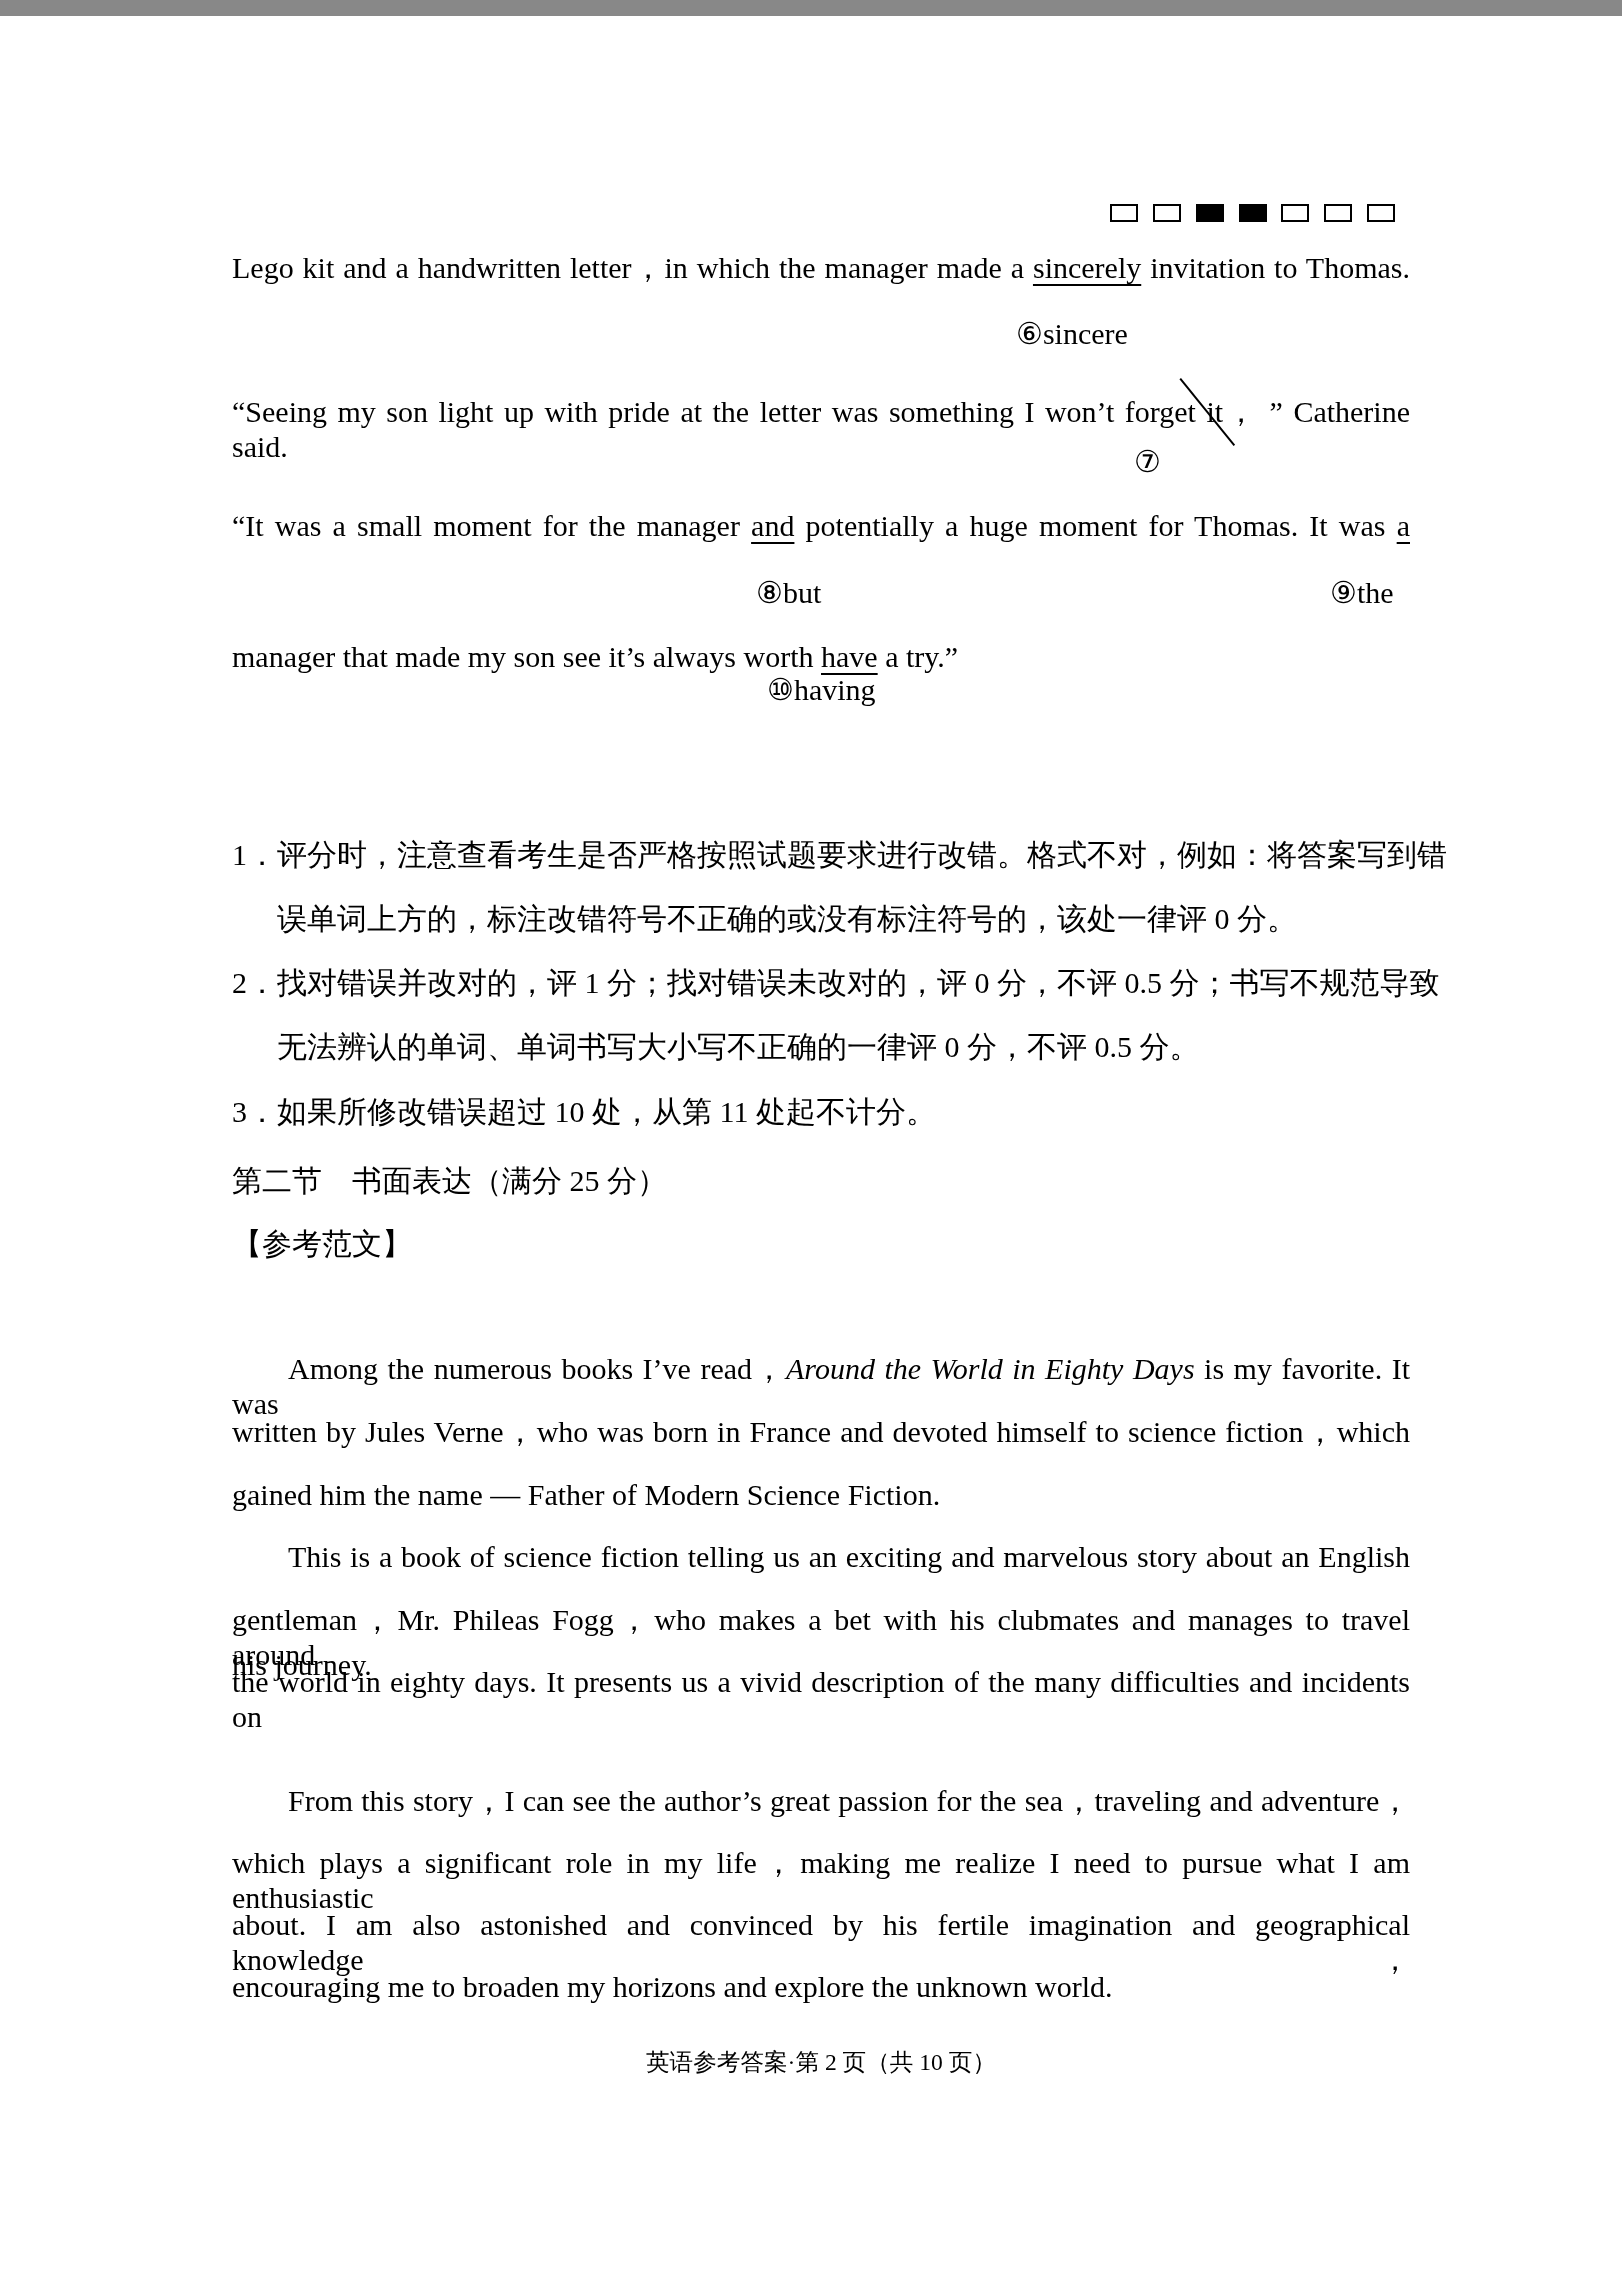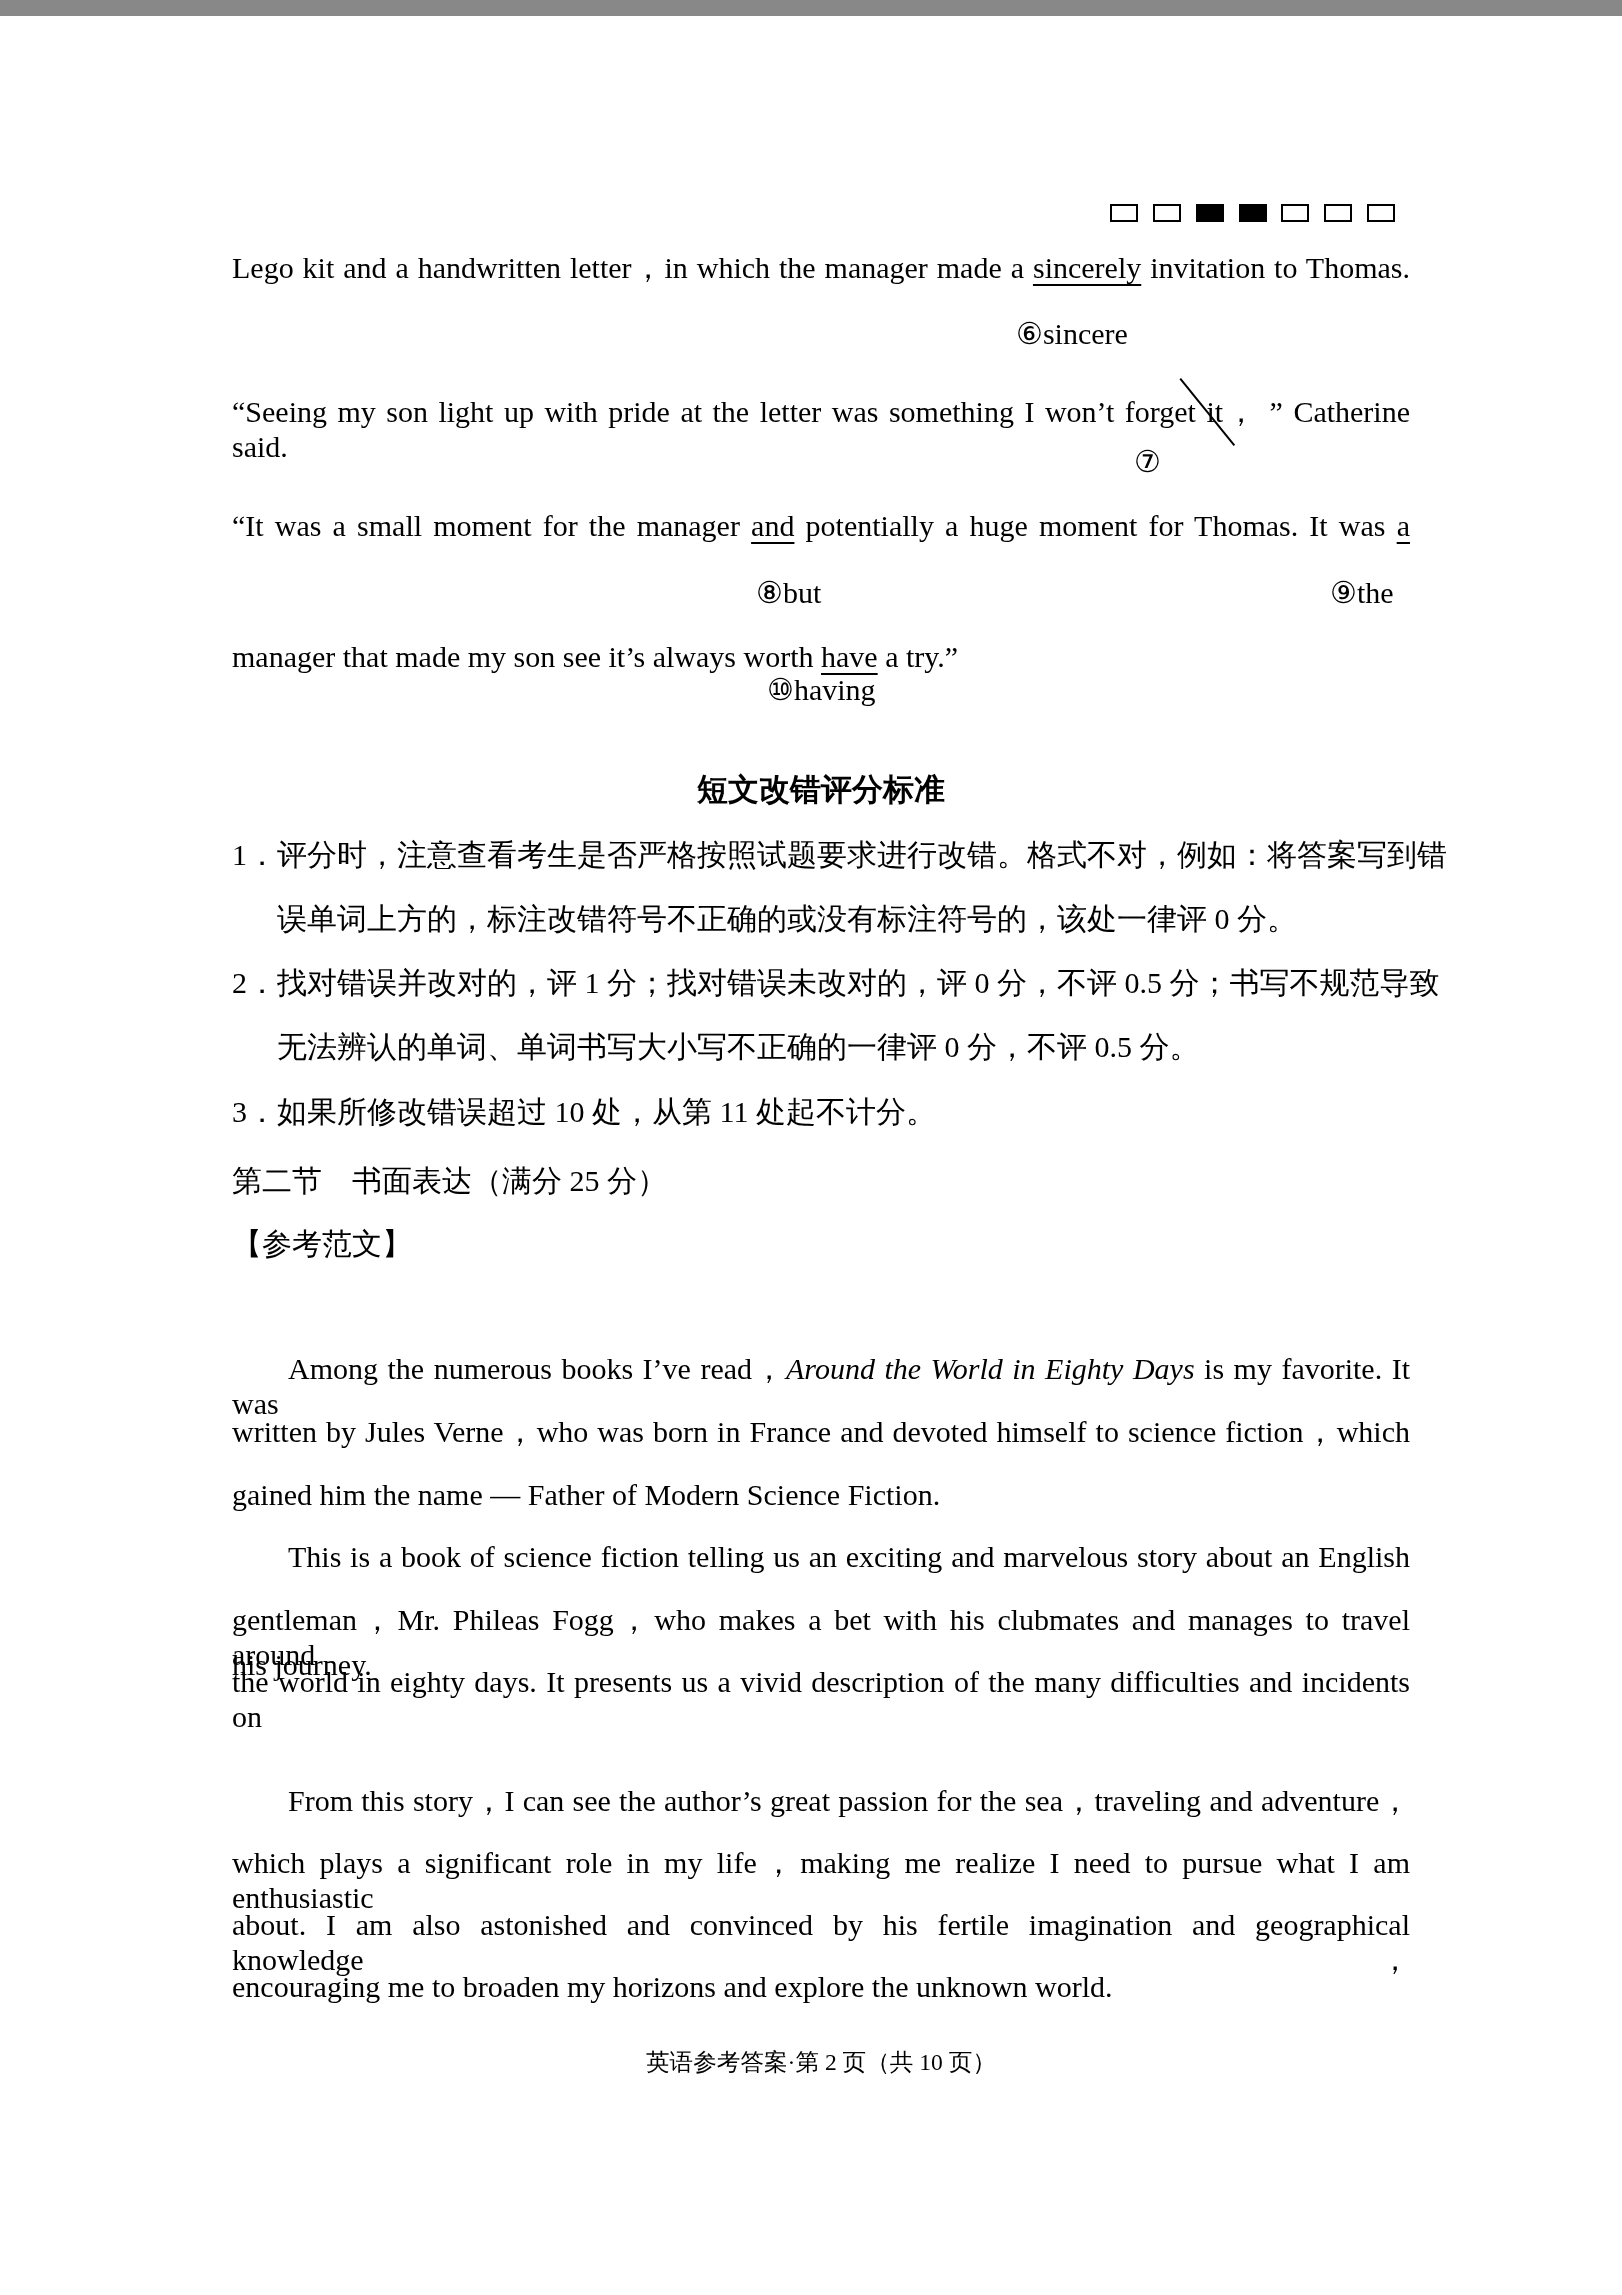--- a/index.html
+++ b/index.html
@@ -81,21 +81,20 @@
       <span class="answer" style="left: 1016px; top: 300px;">⑥sincere</span>
       <div class="tline just" style="top: 378px;"><span>“Seeing my son light up with pride at the letter was something I won’t forget </span><span class="slashed">it，</span><span> ” Catherine said.</span></div>
       <span class="answer" style="left: 1134px; top: 428px;">⑦</span>
       <div class="tline just" style="top: 492px;"><span>“It was a small moment for the manager </span><span class="u">and</span><span> potentially a huge moment for Thomas. It was </span><span class="u">a</span></div>
       <span class="answer" style="left: 756px; top: 559px;">⑧but</span>
       <span class="answer" style="left: 1330px; top: 559px; text-align: center;">⑨the</span>
       <div class="tline" style="top: 623px;"><span>manager that made my son see it’s always worth </span><span class="u">have</span><span> a try.”</span></div>
       <span class="answer" style="left: 767px; top: 656px; text-align: center;">⑩having</span>
     </div>
 
-  <h2 class="rubric-heading">短文改错评分标准</h2>
   <div id="rubric-items">
       <div class="tline auto" style="top: 821px; left: 232px;"><span>1．评分时，注意查看考生是否严格按照试题要求进行改错。格式不对，例如：将答案写到错</span></div>
       <div class="tline auto" style="top: 885px; left: 277px;"><span>误单词上方的，标注改错符号不正确的或没有标注符号的，该处一律评 0 分。</span></div>
       <div class="tline auto" style="top: 949px; left: 232px;"><span>2．找对错误并改对的，评 1 分；找对错误未改对的，评 0 分，不评 0.5 分；书写不规范导致</span></div>
       <div class="tline auto" style="top: 1013px; left: 277px;"><span>无法辨认的单词、单词书写大小写不正确的一律评 0 分，不评 0.5 分。</span></div>
       <div class="tline auto" style="top: 1078px; left: 232px;"><span>3．如果所修改错误超过 10 处，从第 11 处起不计分。</span></div>
     </div>
 
   <div class="section-heading">第二节　书面表达（满分 25 分）</div>
   <div class="ref-label">【参考范文】</div>

